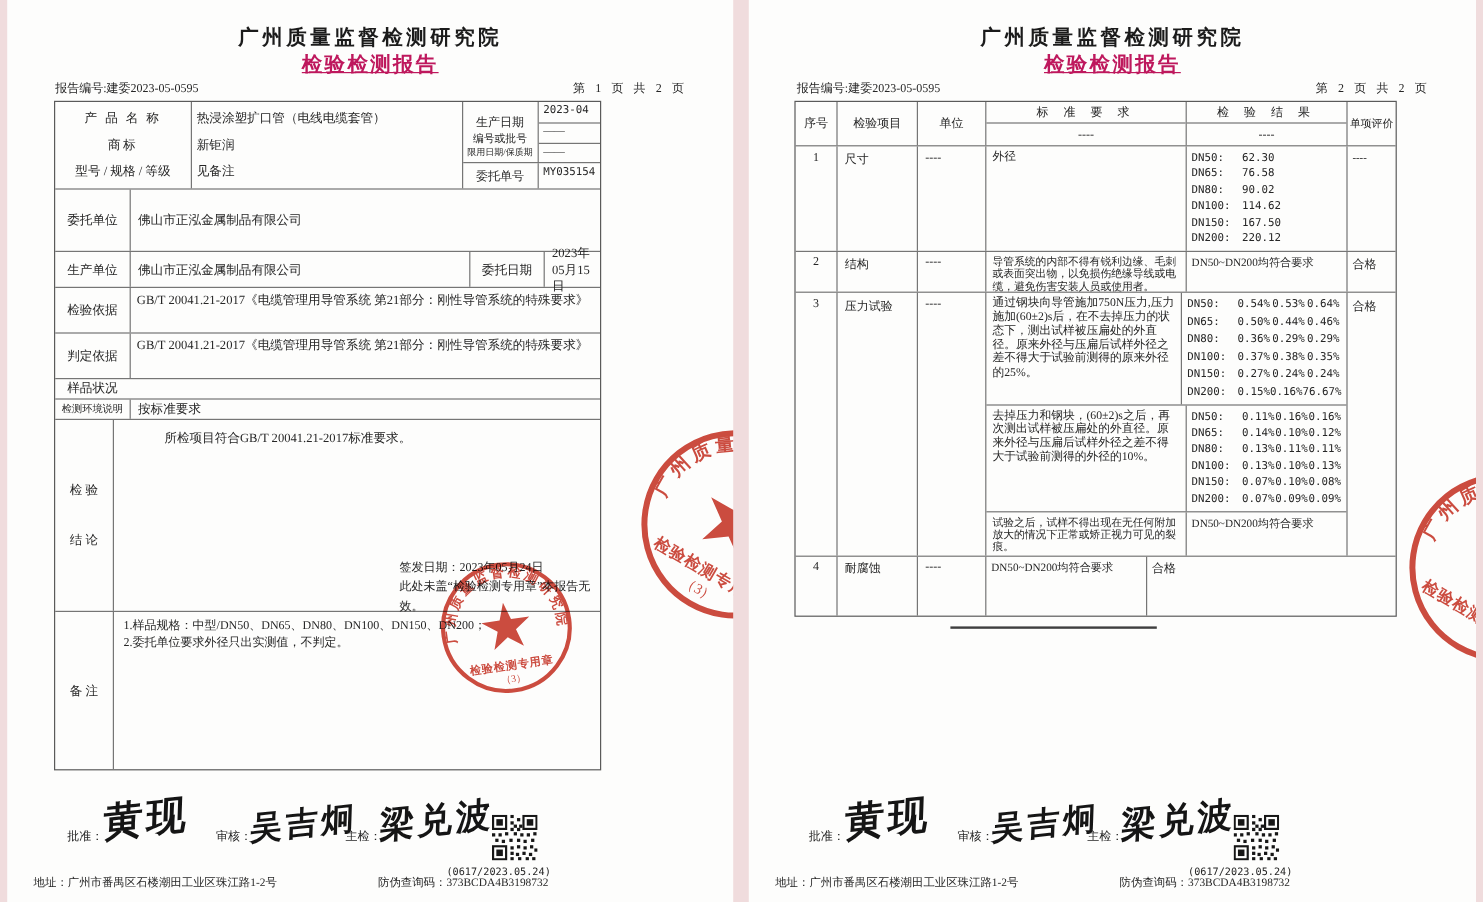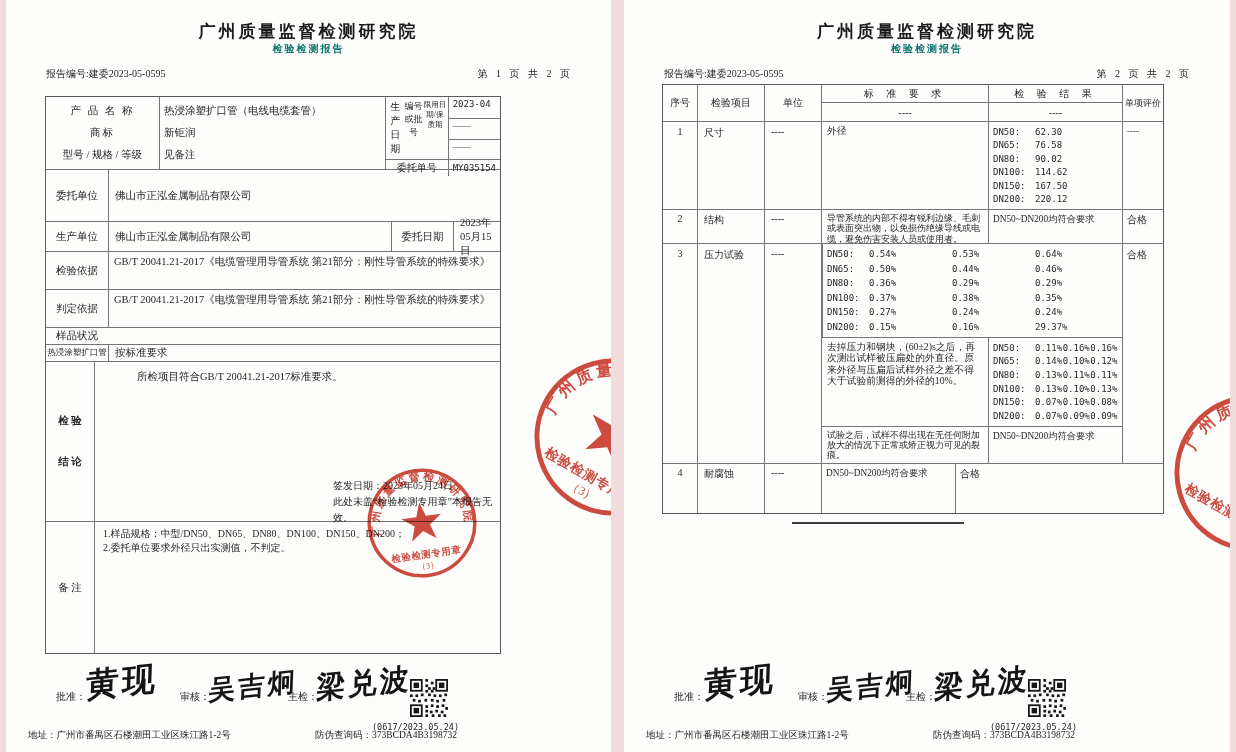--- a/index.html
+++ b/index.html
@@ -6,39 +6,39 @@
   html,body { width:1236px; height:752px; overflow:hidden; }
   body { background:#f0dcdd; position:relative;
          font-family:"Liberation Serif","DejaVu Serif",serif; color:#262626; }
   .page { position:absolute; top:0; height:752px; background:#fdfdfc; overflow:hidden; }
   #pg1 { left:6px;  width:605px; }
   #pg2 { left:624px; width:606px; }
 
   .title1 { position:absolute; top:20px; left:0; width:100%; text-align:center;
             font-size:17px; font-weight:bold; letter-spacing:3px; color:#1b1b1b; }
   .title2 { position:absolute; top:42px; left:0; width:100%; text-align:center;
-            font-size:10px; font-weight:bold; letter-spacing:2px; color:#0f766e; }
+            font-size:17px; font-weight:bold; letter-spacing:2px; color:#be185d;text-decoration:underline; }
   .meta { position:absolute; top:67px; left:40px; right:38px; display:flex;
           justify-content:space-between; font-size:10px; }
   .meta .pageinfo { letter-spacing:3px; }
 
   
   .tbl { position:absolute; border:1.2px solid #5a5a5a; background:transparent; }
   .r { display:flex; align-items:stretch; }
   .tbl > .r + .r { border-top:1px solid #757575; }
   .bl { border-left:1px solid #757575; }
   .bt { border-top:1px solid #757575; }
   .bb { border-bottom:1px solid #757575; }
   .lc { display:flex; align-items:center; justify-content:center; text-align:right; }
   .ml { display:flex; align-items:center; padding:0 6px; }
   .tc { padding:3px 5px; }
   .num { font-family:"DejaVu Sans Mono",monospace; font-size:9px; letter-spacing:0; }
 
   
-  #t1 { left:39px; top:96px; width:456px; font-size:10.5px; }
+  #t1 { left:39px; top:84px; width:456px; font-size:10.5px; }
   .stack3 { display:flex; flex-direction:column; justify-content:space-around; padding:3px 4px; }
   .stack3 span { display:block; }
 
   
   #t2 { left:38px; top:84px; width:502px; font-size:10px; }
   .hdrsplit { display:flex; flex-direction:column; }
   .hdrsplit .ht { height:18px; letter-spacing:5px; }
   .hdrsplit .hd { flex:1; }
   .res { display:flex; flex-direction:column; justify-content:space-between; padding:5px 4px; }
   .pl, .dl { display:flex; }
@@ -78,21 +78,21 @@
         <span style="letter-spacing:2px">商标</span>
         <span>型号 / 规格 / 等级</span>
       </div>
       <div class="stack3 bl" style="width:230px;">
         <span>热浸涂塑扩口管（电线电缆套管）</span>
         <span>新钜润</span>
         <span>见备注</span>
       </div>
       <div class="bl" style="flex:1; display:flex; flex-direction:column;">
         <div style="flex:1; display:flex;">
-          <div style="width:62px; display:flex; flex-direction:row; justify-content:center; padding:3px 1px; text-align:center;">
+          <div style="width:62px; display:flex; flex-direction:column; justify-content:flex-end; padding:3px 1px; text-align:center;">
             <span style="font-size:10px">生产日期</span>
             <span style="font-size:9px">编号或批号</span>
             <span style="font-size:7.5px">限用日期/保质期</span>
           </div>
           <div class="bl" style="flex:1; display:flex; flex-direction:column;">
             <div class="bb num" style="flex:1; padding:2px 4px;">2023-04</div>
             <div class="bb" style="flex:1; padding:1px 4px; font-size:9px;">——</div>
             <div style="flex:1; padding:1px 4px; font-size:9px;">——</div>
           </div>
         </div>
@@ -124,26 +124,26 @@
     <div class="r" style="height:38px">
       <div class="lc" style="width:62px">判定依据</div>
       <div class="bl tc" style="flex:1">GB/T 20041.21-2017《电缆管理用导管系统 第21部分：刚性导管系统的特殊要求》</div>
     </div>
 
     <div class="r" style="height:17px">
       <div class="lc" style="width:62px">样品状况</div>
     </div>
 
     <div class="r" style="height:17px">
-      <div class="lc" style="width:62px; font-size:8.5px;">热浸涂塑扩口管</div>
+      <div class="lc" style="width:62px; font-size:8.5px;">检测环境说明</div>
       <div class="bl ml" style="flex:1">按标准要求</div>
     </div>
 
     <div class="r" style="height:160px">
-      <div style="width:48px; display:flex; flex-direction:column; justify-content:space-evenly; align-items:center; padding:26px 0;font-weight:bold;">
+      <div style="width:48px; display:flex; flex-direction:column; justify-content:space-evenly; align-items:center; padding:26px 0;">
         <span>检  验</span>
         <span>结  论</span>
       </div>
       <div class="bl" style="flex:1; position:relative;">
         <div style="padding:8px 6px 0 42px;">所检项目符合GB/T 20041.21-2017标准要求。</div>
         <div class="conc-note" style="left:238px; top:116px;">
           <div>签发日期：2023年05月24日</div>
           <div>此处未盖“检验检测专用章”本报告无效。</div>
         </div>
       </div>
@@ -312,20 +312,21 @@
       <div class="bl" style="width:134px; padding:3px 4px; font-size:9.3px;">DN50~DN200均符合要求</div>
       <div class="bl" style="flex:1; padding:3px 4px;">合格</div>
     </div>
 
     <div class="r" style="height:220px">
       <div style="width:34px; text-align:center; padding-top:4px;">3</div>
       <div class="bl" style="width:67px; padding:4px 6px;">压力试验</div>
       <div class="bl" style="width:57px; padding:4px 6px;">----</div>
       <div class="bl" style="width:301px; display:flex; flex-direction:column;">
         <div style="height:100px; display:flex;">
+          <div class="std" style="width:166px">通过钢块向导管施加750N压力,压力施加(60±2)s后，在不去掉压力的状态下，测出试样被压扁处的外直径。原来外径与压扁后试样外径之差不得大于试验前测得的原来外径的25%。</div>
           <div class="bl res num" style="flex:1">
             <div class="pl">
                 <span class="dn">DN50:</span>
                 <span>0.54%</span>
                 <span>0.53%</span>
                 <span>0.64%</span>
               </div>
             <div class="pl">
                 <span class="dn">DN65:</span>
                 <span>0.50%</span>
@@ -347,21 +348,21 @@
             <div class="pl">
                 <span class="dn">DN150:</span>
                 <span>0.27%</span>
                 <span>0.24%</span>
                 <span>0.24%</span>
               </div>
             <div class="pl">
                 <span class="dn">DN200:</span>
                 <span>0.15%</span>
                 <span>0.16%</span>
-                <span>29.37%</span>
+                <span>76.67%</span>
               </div>
           </div>
         </div>
         <div class="bt" style="height:96px; display:flex;">
           <div class="std" style="width:166px">去掉压力和钢块，(60±2)s之后，再次测出试样被压扁处的外直径。原来外径与压扁后试样外径之差不得大于试验前测得的外径的10%。</div>
           <div class="bl res num" style="flex:1">
             <div class="pl">
                 <span class="dn">DN50:</span>
                 <span>0.11%</span>
                 <span>0.16%</span>

